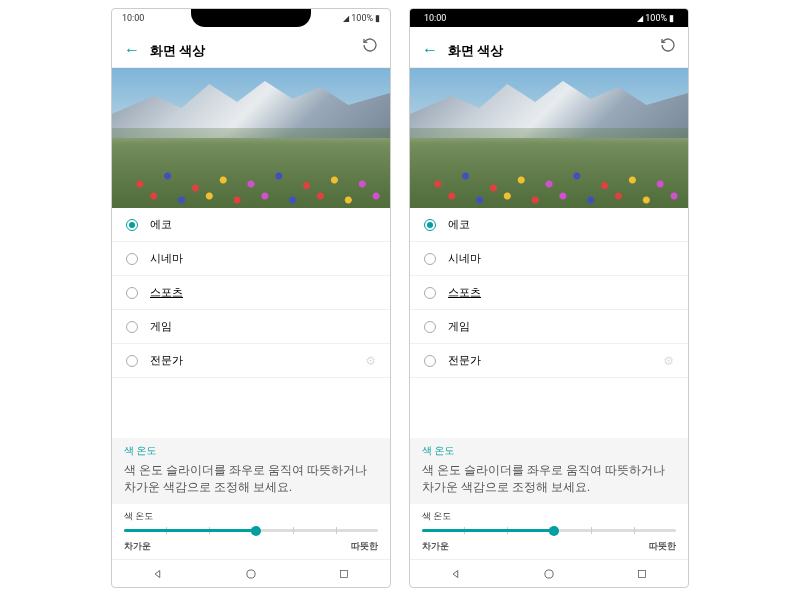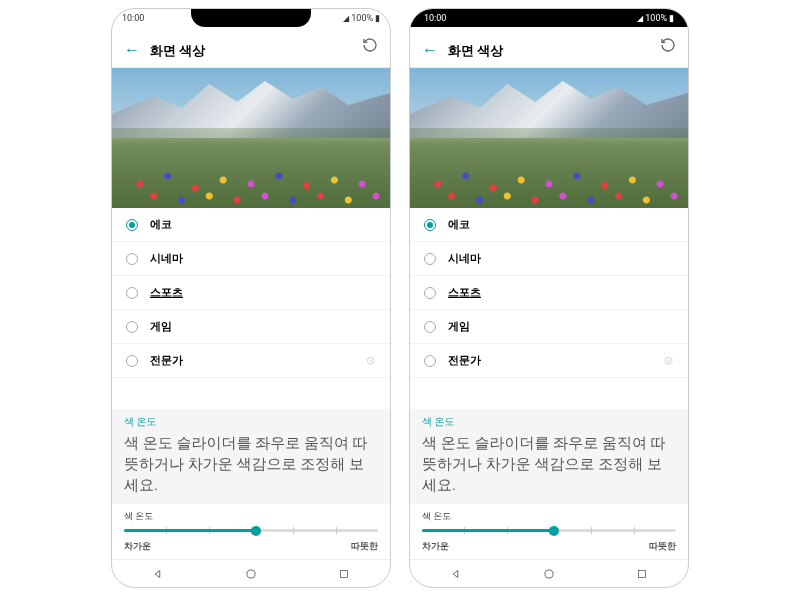--- a/index.html
+++ b/index.html
@@ -12,21 +12,21 @@
       gap: 18px;
       padding: 8px;
       width: 800px;
       height: 600px;
     }
     .phone {
       width: 280px;
       height: 580px;
       background: #fff;
       border: 1px solid #ccc;
-      border-radius: 24px;
+      border-radius: 4px;
       overflow: hidden;
       position: relative;
       display: flex;
       flex-direction: column;
     }
     .notch-bar {
       height: 18px;
       display: flex;
       align-items: center;
       justify-content: space-between;
@@ -129,30 +129,30 @@
       justify-content: center;
     }
     .radio.selected { border-color: #00a0a0; }
     .radio.selected::after {
       content: '';
       width: 6px;
       height: 6px;
       background: #00a0a0;
       border-radius: 50%;
     }
-    .option-label { flex: 1; font-weight: 700; }
+    .option-label { flex: 1; font-weight: 400; }
     .underline { text-decoration: underline; }
     .gear-icon { color: #ddd; font-size: 12px; }
     .temp-section {
       background: #f5f5f5;
       padding: 6px 12px 8px;
       font-size: 10px;
     }
     .temp-title { color: #00a0a0; font-size: 10px; margin-bottom: 4px; }
-    .temp-desc { color: #555; font-size: 15px; line-height: 1.4; }
+    .temp-desc { color: #555; font-size: 12px; line-height: 1.4; }
     .slider-section { padding: 6px 12px 2px; font-size: 10px; }
     .slider-label { font-size: 9px; color: #333; margin-bottom: 4px; }
     .slider-track {
       position: relative;
       height: 3px;
       background: #ddd;
       border-radius: 2px;
       margin: 6px 0;
     }
     .slider-fill {

